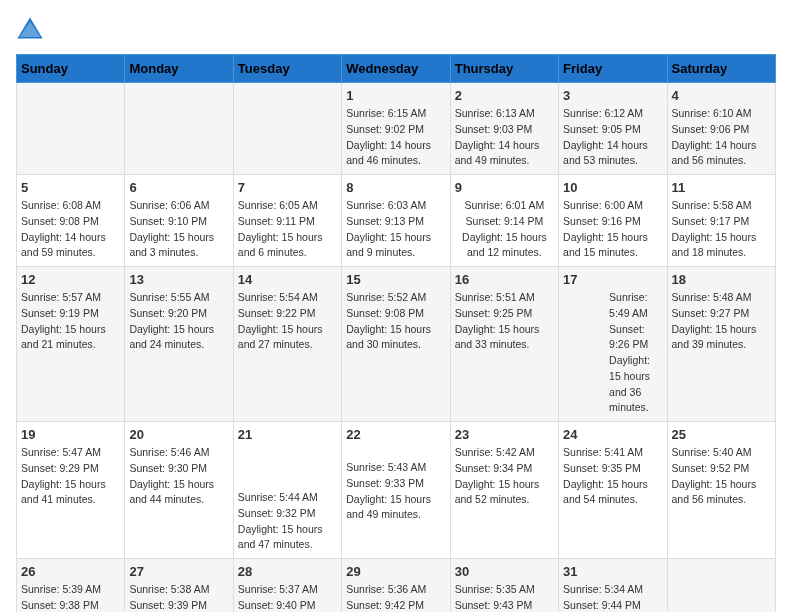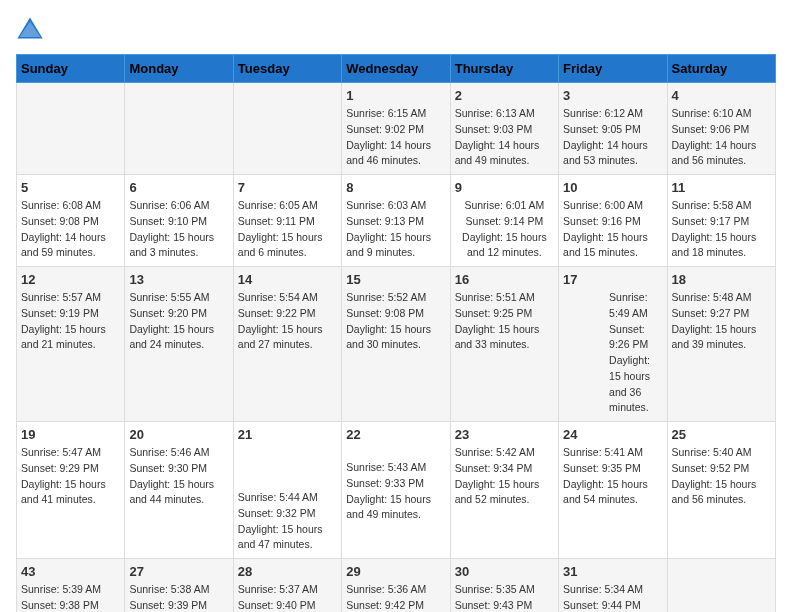--- a/index.html
+++ b/index.html
@@ -305,21 +305,21 @@
         <td>
           <span class="day-number">25</span>
           <div class="day-info" style="white-space: pre-line;">Sunrise: 5:40 AM
 Sunset: 9:52 PM
 Daylight: 15 hours
 and 56 minutes.</div>
         </td>
       </tr>
       <tr>
         <td>
-          <span class="day-number">43</span>
+          <span class="day-number">26</span>
           <div class="day-info" style="white-space: pre-line;">Sunrise: 5:39 AM
 Sunset: 9:38 PM
 Daylight: 15 hours
 and 59 minutes.</div>
         </td>
         <td>
           <span class="day-number">27</span>
           <div class="day-info" style="white-space: pre-line;">Sunrise: 5:38 AM
 Sunset: 9:39 PM
 Daylight: 16 hours

